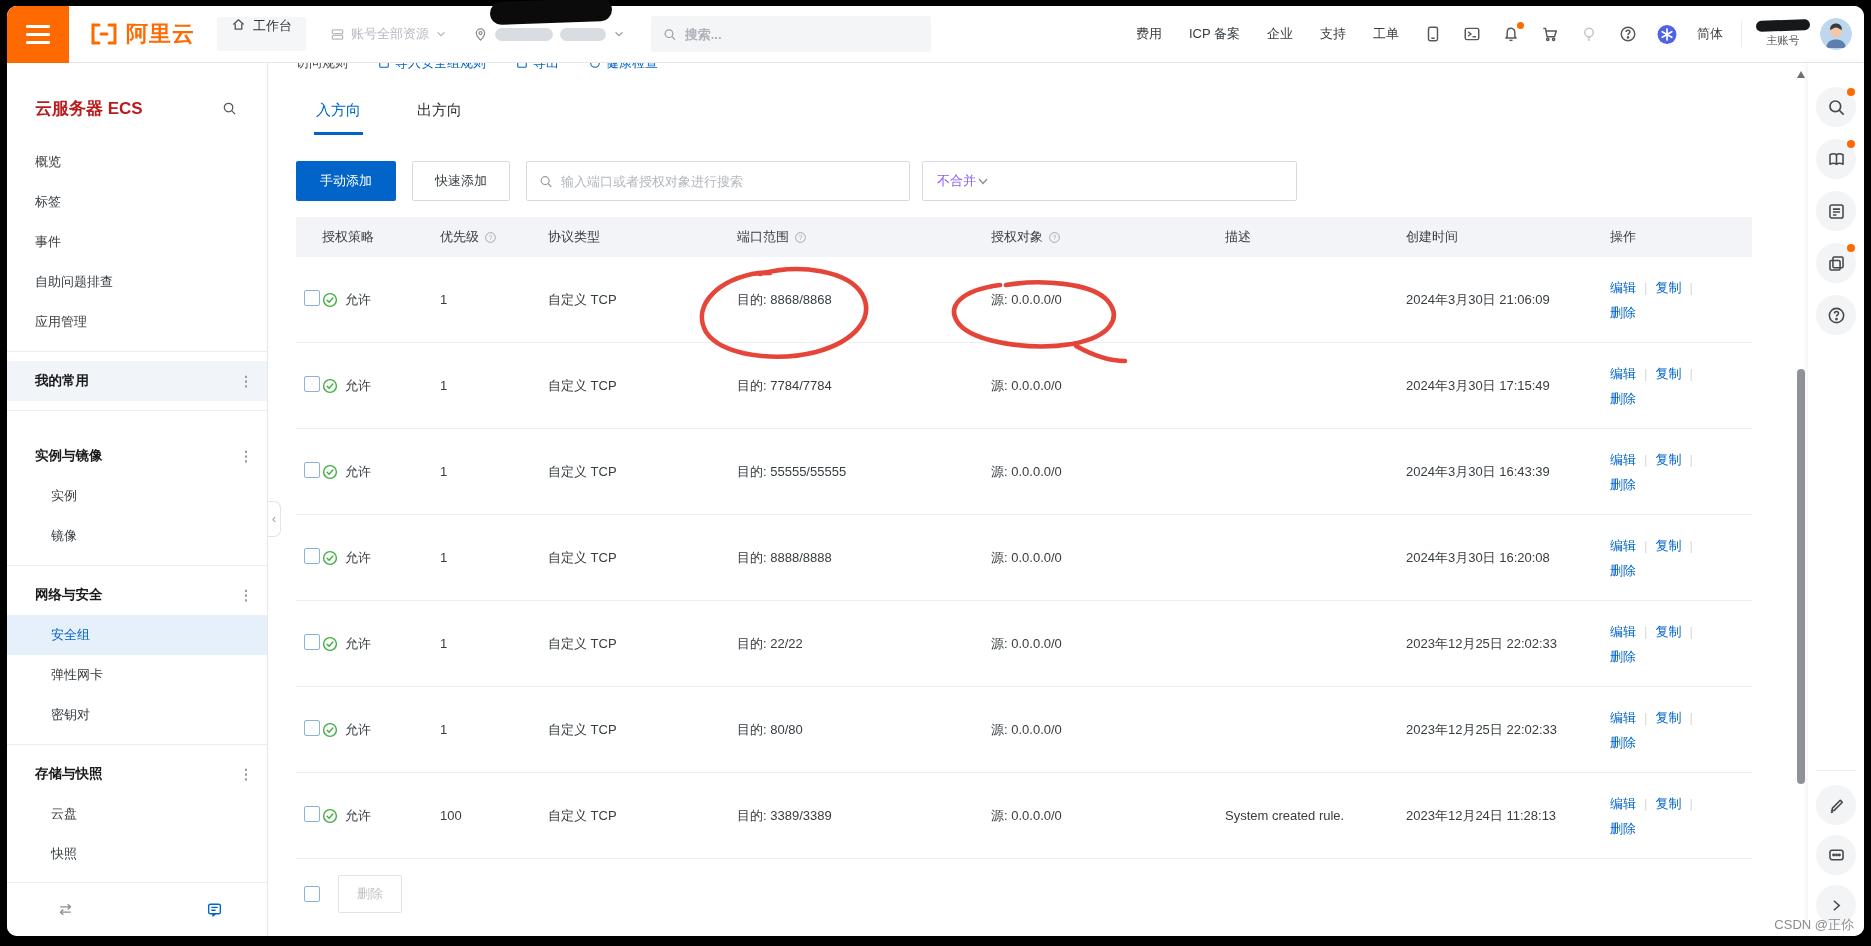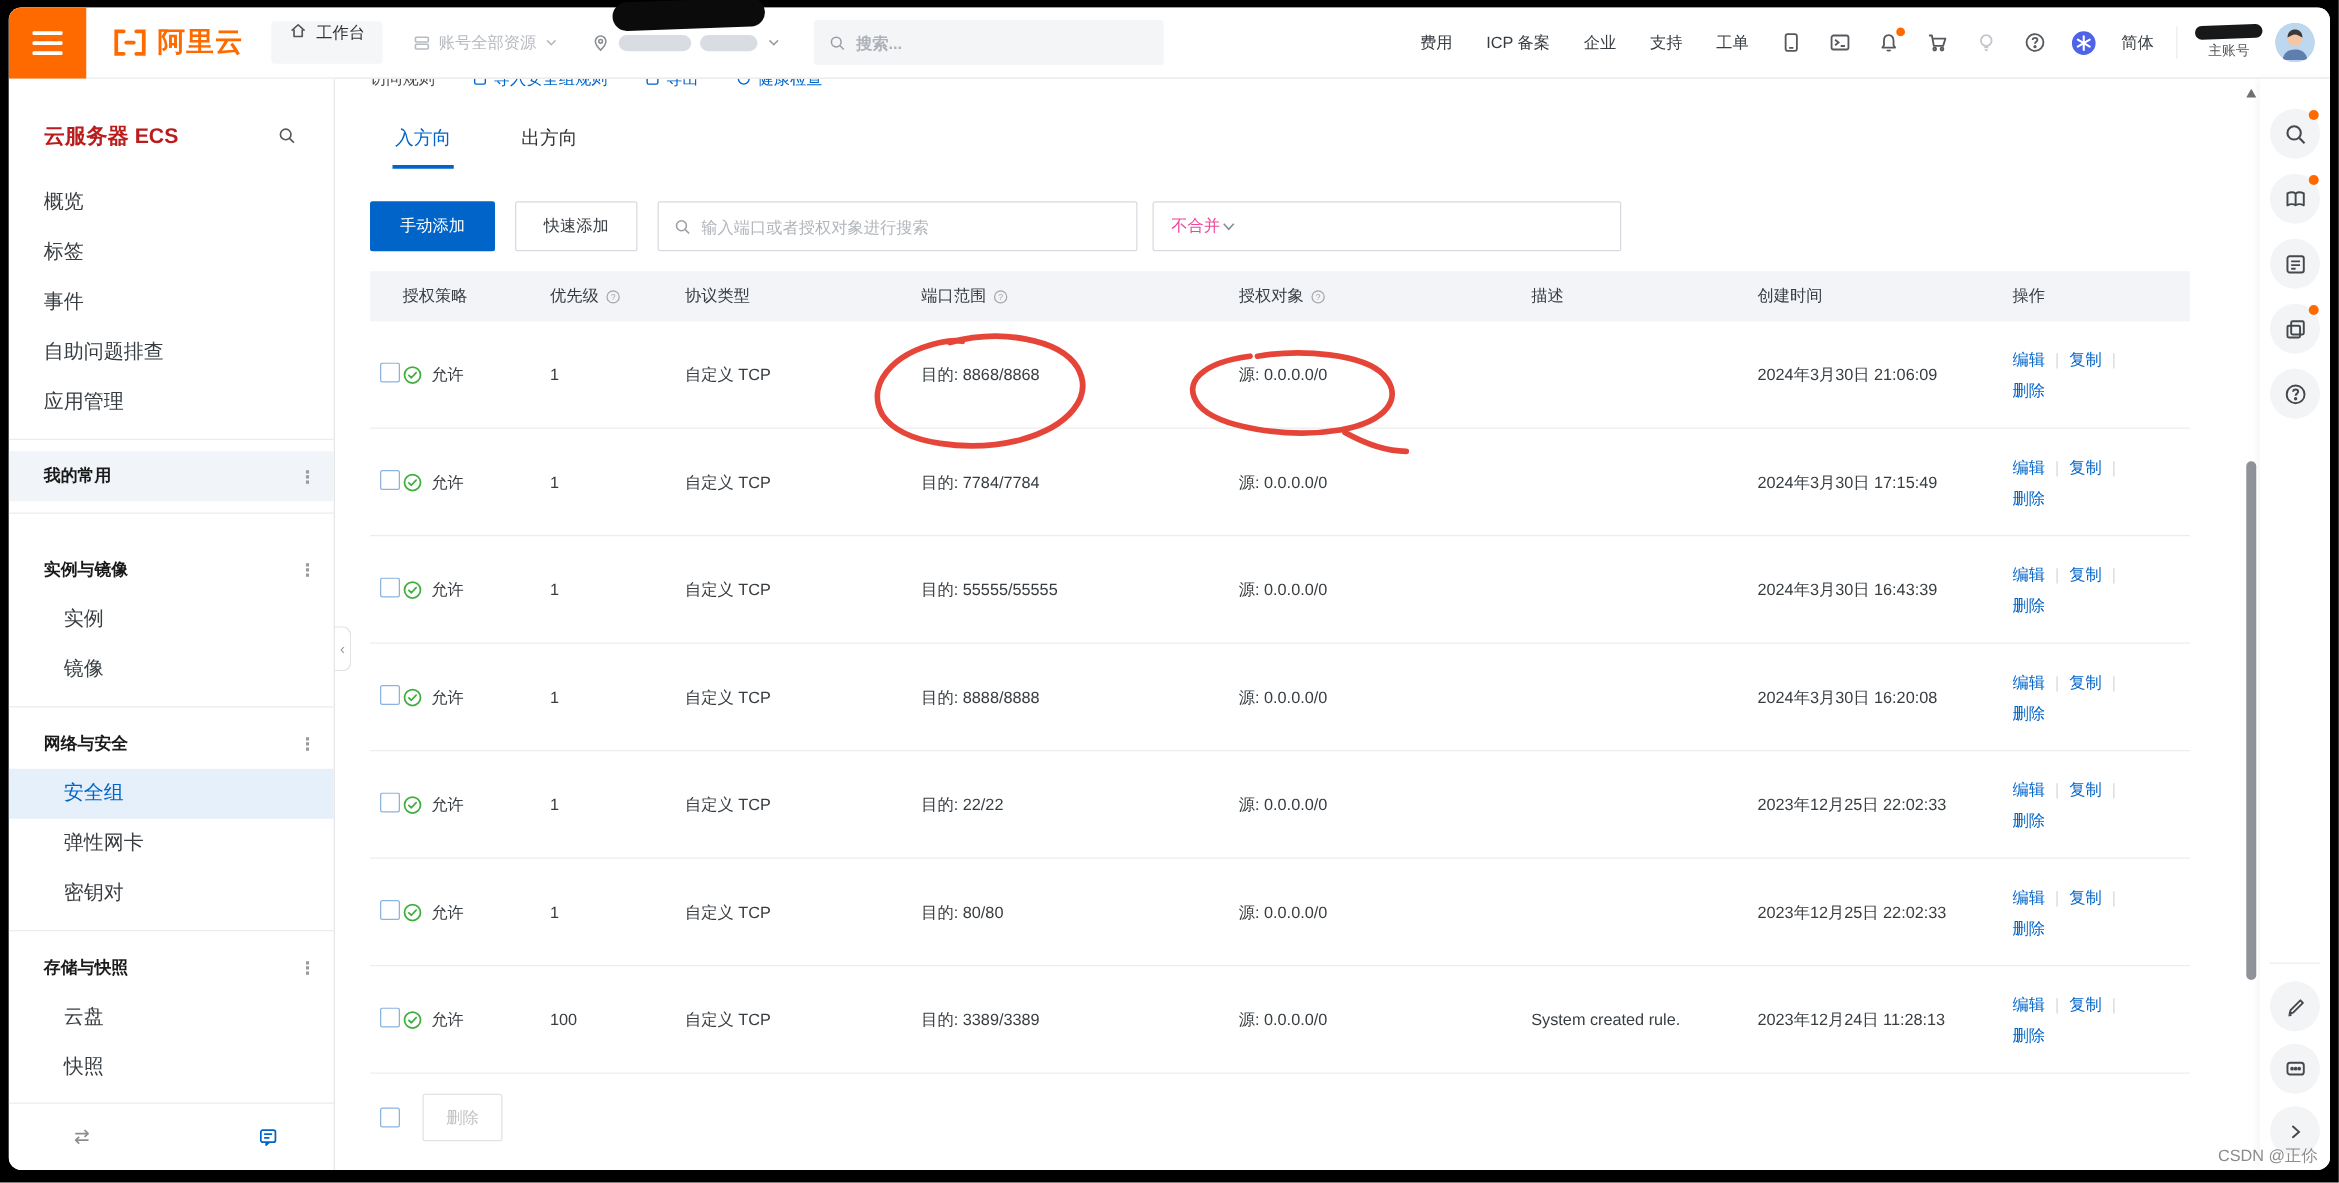--- a/index.html
+++ b/index.html
@@ -35,24 +35,24 @@
   .censor-top { position:absolute; left:490px; top:0; width:122px; height:23px; background:#0b0b0b; border-radius:12px; transform:rotate(-2deg); z-index:60; }
 
   
   .body-row { position:absolute; top:57px; left:0; right:0; bottom:0; display:flex; }
 
   
   .sidebar { width:261px; flex:none; border-right:1px solid #e7e7e7; position:relative; background:#fff; }
   .stitle { margin-top:34px; padding:0 30px 0 28px; display:flex; align-items:center; justify-content:space-between; }
   .stitle .t { font-size:17px; font-weight:bold; color:#b91c1c; }
   .sitems { margin-top:22px; }
-  .side-item { height:40px; line-height:40px; padding-left:28px; font-size:16px; color:#373d41; cursor:pointer; }
+  .side-item { height:40px; line-height:40px; padding-left:28px; font-size:13px; color:#373d41; cursor:pointer; }
   .side-sub { padding-left:44px; }
   .sdiv { height:1px; background:#ececec; margin:9px 0; }
-  .sgroup-h { height:40px; padding:0 14px 0 28px; display:flex; align-items:center; justify-content:space-between; font-size:13.5px; font-weight:bold; color:#1a1a1a; cursor:pointer; }
+  .sgroup-h { height:40px; padding:0 14px 0 28px; display:flex; align-items:center; justify-content:space-between; font-size:13.5px; font-weight:bold; color:#1a1a1a; cursor:pointer;font-family:Liberation Serif, serif; }
   .sgroup-h .dots { color:#9b9b9b; font-size:14px; }
   .fav { background:#f1f5f9; }
   .active-item { background:#e6f0fb; color:#0064c8; }
   .sgap { height:16px; }
   .sfoot { position:absolute; bottom:0; left:0; right:0; height:54px; border-top:1px solid #ececec; display:flex; align-items:center; justify-content:space-between; padding:0 44px 0 50px; }
 
   
   .main { flex:1; position:relative; padding:0 0 0 28px; overflow:hidden; }
   .clip-strip { height:14px; overflow:hidden; }
   .clip-strip .inner { display:flex; align-items:center; gap:30px; margin-top:-10px; font-size:13px; line-height:20px; }
@@ -61,21 +61,21 @@
   .tabs { margin-top:24px; display:flex; gap:56px; padding-left:20px; }
   .tab { font-size:15px; color:#333; padding-bottom:15px; position:relative; cursor:pointer; }
   .tab.active { color:#0064c8; }
   .tab.active::after { content:""; position:absolute; left:-2px; right:-2px; bottom:0; height:3px; background:#0064c8; }
   .toolbar { margin-top:26px; display:flex; align-items:center; }
   .btn-primary { height:40px; padding:0 24px; background:#0064c8; color:#fff; border:0; border-radius:2px; font-size:13px; cursor:pointer; font-family:inherit; }
   .btn-plain { height:40px; padding:0 22px; background:#fff; color:#373d41; border:1px solid #d7dae0; border-radius:2px; font-size:13px; margin-left:16px; cursor:pointer; font-family:inherit; }
   .tsearch { margin-left:16px; width:384px; height:40px; border:1px solid #d7dae0; border-radius:2px; display:flex; align-items:center; gap:8px; padding:0 12px; background:#fff; }
   .tsearch input { border:0; outline:0; font-size:13px; width:100%; color:#333; font-family:inherit; }
   .tsearch input::placeholder { color:#b2b6bc; }
-  .tselect { margin-left:12px; width:375px; height:40px; border:1px solid #d7dae0; border-radius:2px; display:flex; align-items:center; padding:0 14px; font-size:13px; color:#ec4899; background:#fff; cursor:pointer; }
+  .tselect { margin-left:12px; width:375px; height:40px; border:1px solid #d7dae0; border-radius:2px; display:flex; align-items:center; padding:0 14px; font-size:13px; color:#8b5cf6; background:#fff; cursor:pointer; }
 
   
   .grid-cols { display:grid; grid-template-columns:26px 118px 108px 189px 254px 234px 181px 204px 1fr; align-items:center; }
   .tbl { width:1456px; margin-top:16px; }
   .thead { height:40px; background:#f3f4f8; font-size:13px; color:#373d41; }
   .th { display:flex; align-items:center; gap:5px; }
   .trow { height:86px; border-bottom:1px solid #ecedf0; font-size:13px; color:#373d41; }
   .td { overflow:hidden; white-space:nowrap; }
   .td-policy { display:flex; align-items:center; gap:7px; }
   .cb { width:16px; height:16px; border:1px solid #8ab3dd; border-radius:2px; background:#fff; display:inline-block; margin-left:8px; cursor:pointer; }

